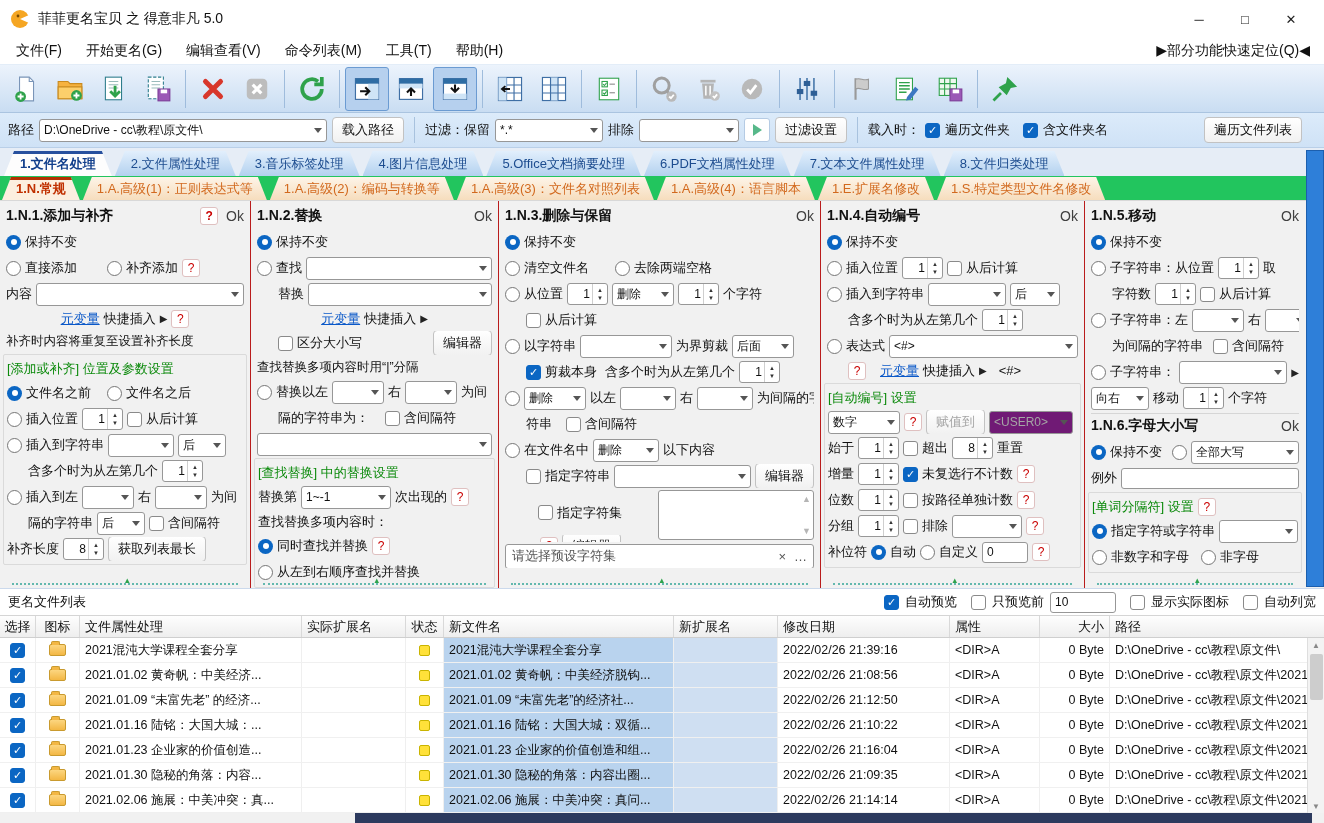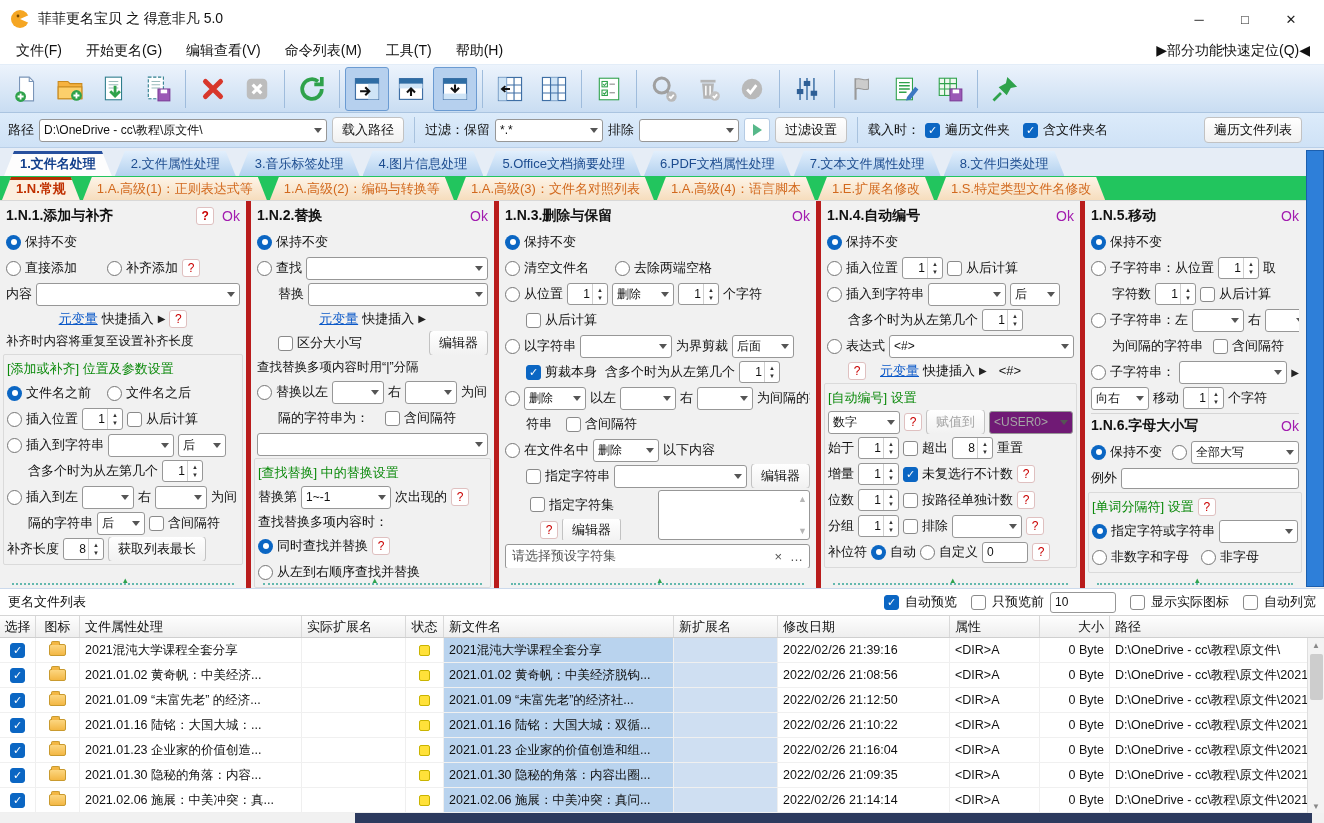--- a/index.html
+++ b/index.html
@@ -33,24 +33,24 @@
 .tabs1{height:28px;background:#e6edf6;display:flex;align-items:flex-end;padding:2px 0 0 4px;gap:3px}
 .tab1{position:relative;padding:4px 16px 3px;background:linear-gradient(#e2effc,#b3d1ef);color:#1c4c8f;font-size:13px;clip-path:polygon(10px 0,calc(100% - 10px) 0,100% 100%,0 100%);white-space:nowrap}
 .tab1.active{background:#fdfdfd;font-weight:bold;color:#123f8c}
 .tab1.active .tline{position:absolute;top:0;left:8px;right:8px;height:3px;background:#27509e}
 .tabs2{height:24px;background:#22c55e;display:flex;align-items:flex-end;padding:1px 0 0 2px;gap:3px}
 .tab2{position:relative;padding:3px 14px 2px;background:linear-gradient(#fdf4e8,#f6ddbd);color:#d2691e;font-size:13px;clip-path:polygon(9px 0,calc(100% - 9px) 0,100% 100%,0 100%);white-space:nowrap}
 .tab2.active{background:#fcefdf;font-weight:bold;color:#c03000}
 .tab2.active .tline{position:absolute;top:0;left:7px;right:7px;height:3px;background:#b23000}
 
 .panels{display:flex;height:388px;background:#f1f1f1;border-top:1px solid #d8d8d8;position:relative}
-.panel{padding:2px 6px 12px;border-right:5px solid #b91c1c;position:relative;overflow:hidden}
+.panel{padding:2px 6px 12px;border-right:1px solid #b91c1c;position:relative;overflow:hidden}
 .p1{width:251px}.p2{width:248px}.p3{width:322px}.p4{width:264px}.p56{width:220px;border-right:none}
 .ptitle{display:flex;align-items:center;font-weight:bold;font-size:14px;height:25px;gap:6px;white-space:nowrap}
-.ok{margin-left:auto;color:#a21caf;font-weight:normal;font-size:14px}
+.ok{margin-left:auto;color:#404040;font-weight:normal;font-size:14px}
 .r{display:flex;align-items:center;gap:4px;margin:2px 0;white-space:nowrap;height:24px;overflow:hidden}
 .rs{height:21px}
 .ind{margin-left:21px}
 .grn{color:#0c8a0c}
 .q{width:18px;height:18px;border:1px solid #dfc0c0;border-radius:3px;background:#fff;color:#c90000;display:inline-flex;align-items:center;justify-content:center;font-size:12px;flex:none}
 .rd{width:15px;height:15px;border:1px solid #767676;border-radius:50%;background:#fff;flex:none}
 .rd.on{border:none;background:#0b66c3;position:relative}
 .rd.on::after{content:"";position:absolute;left:4.5px;top:4.5px;width:6px;height:6px;background:#fff;border-radius:50%}
 .spin{display:inline-flex;height:22px;background:#fff;border:1px solid #979797;border-radius:3px;flex:none}
 .sv{min-width:24px;text-align:right;padding:3px 2px 0 4px;font-size:12px}
@@ -645,21 +645,21 @@
         <span class="cb">✓</span>
         <span>指定字符串</span>
         <span class="combo f1">
           <span class="cval"></span>
           <span class="chev"></span>
         </span>
         <span class="btn">编辑器</span>
       </div>
     <div class="r ind" style="height:52px;align-items:flex-start">
       <div style="width:128px">
-        <div class="r rs" style="margin:4px">
+        <div class="r rs" style="margin:12px">
             <span class="cb">✓</span>
             <span>指定字符集</span>
           </div>
         <div class="r rs" style="margin:4px 0 0 14px">
             <span class="q">?</span>
             <span class="btn">编辑器</span>
           </div>
       </div>
       <div class="charsetbox">
           <span class="sc">

